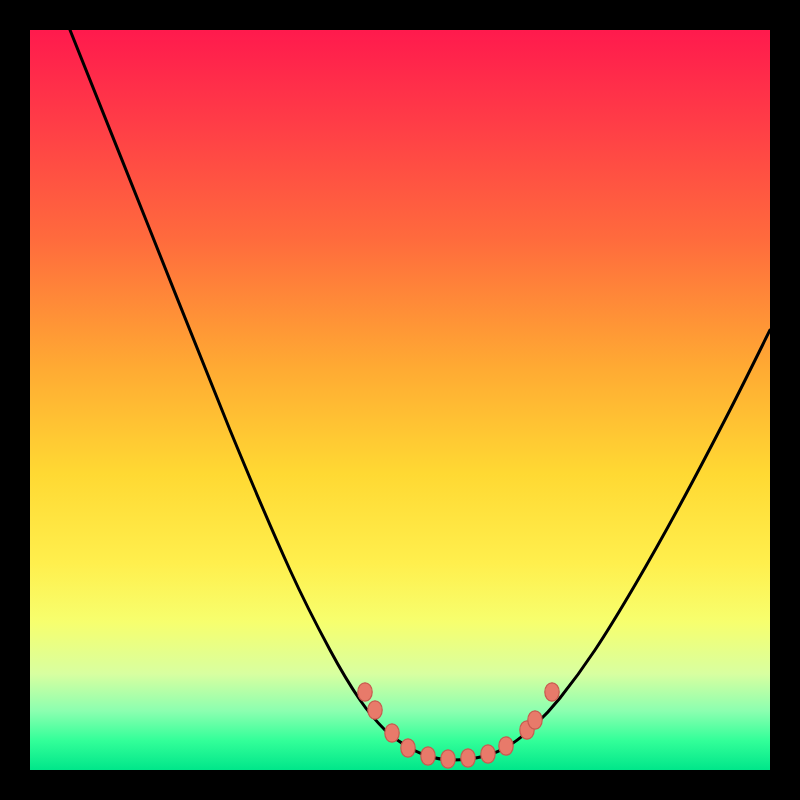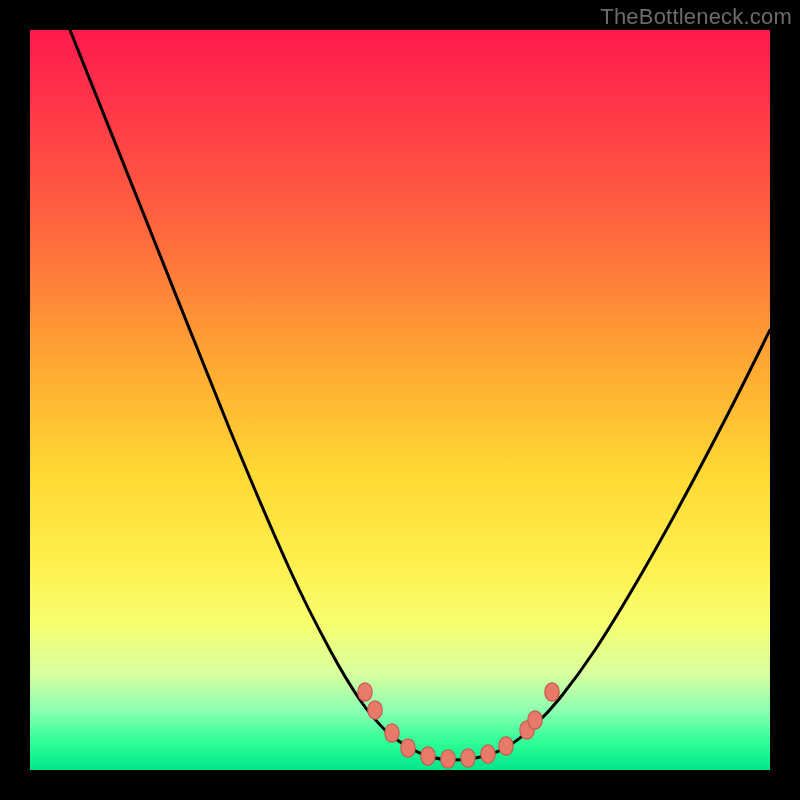--- a/index.html
+++ b/index.html
@@ -83,14 +83,13 @@
           <ellipse cx="418" cy="729" rx="7.2" ry="9.2" class="dot" style="fill: rgb(232, 122, 106); stroke: rgb(200, 90, 80);"></ellipse>
           <ellipse cx="438" cy="728" rx="7.2" ry="9.2" class="dot" style="fill: rgb(232, 122, 106); stroke: rgb(200, 90, 80);"></ellipse>
           <ellipse cx="458" cy="724" rx="7.2" ry="9.2" class="dot" style="fill: rgb(232, 122, 106); stroke: rgb(200, 90, 80);"></ellipse>
           <ellipse cx="476" cy="716" rx="7.2" ry="9.2" class="dot" style="fill: rgb(232, 122, 106); stroke: rgb(200, 90, 80);"></ellipse>
           <ellipse cx="497" cy="700" rx="7.2" ry="9.2" class="dot" style="fill: rgb(232, 122, 106); stroke: rgb(200, 90, 80);"></ellipse>
           <ellipse cx="505" cy="690" rx="7.2" ry="9.2" class="dot" style="fill: rgb(232, 122, 106); stroke: rgb(200, 90, 80);"></ellipse>
           <ellipse cx="522" cy="662" rx="7.2" ry="9.2" class="dot" style="fill: rgb(232, 122, 106); stroke: rgb(200, 90, 80);"></ellipse>
         </g>
     </svg>
   </div>
-  <div class="watermark">TheBottleneck.com</div>
 </div>
 
 </body></html>

